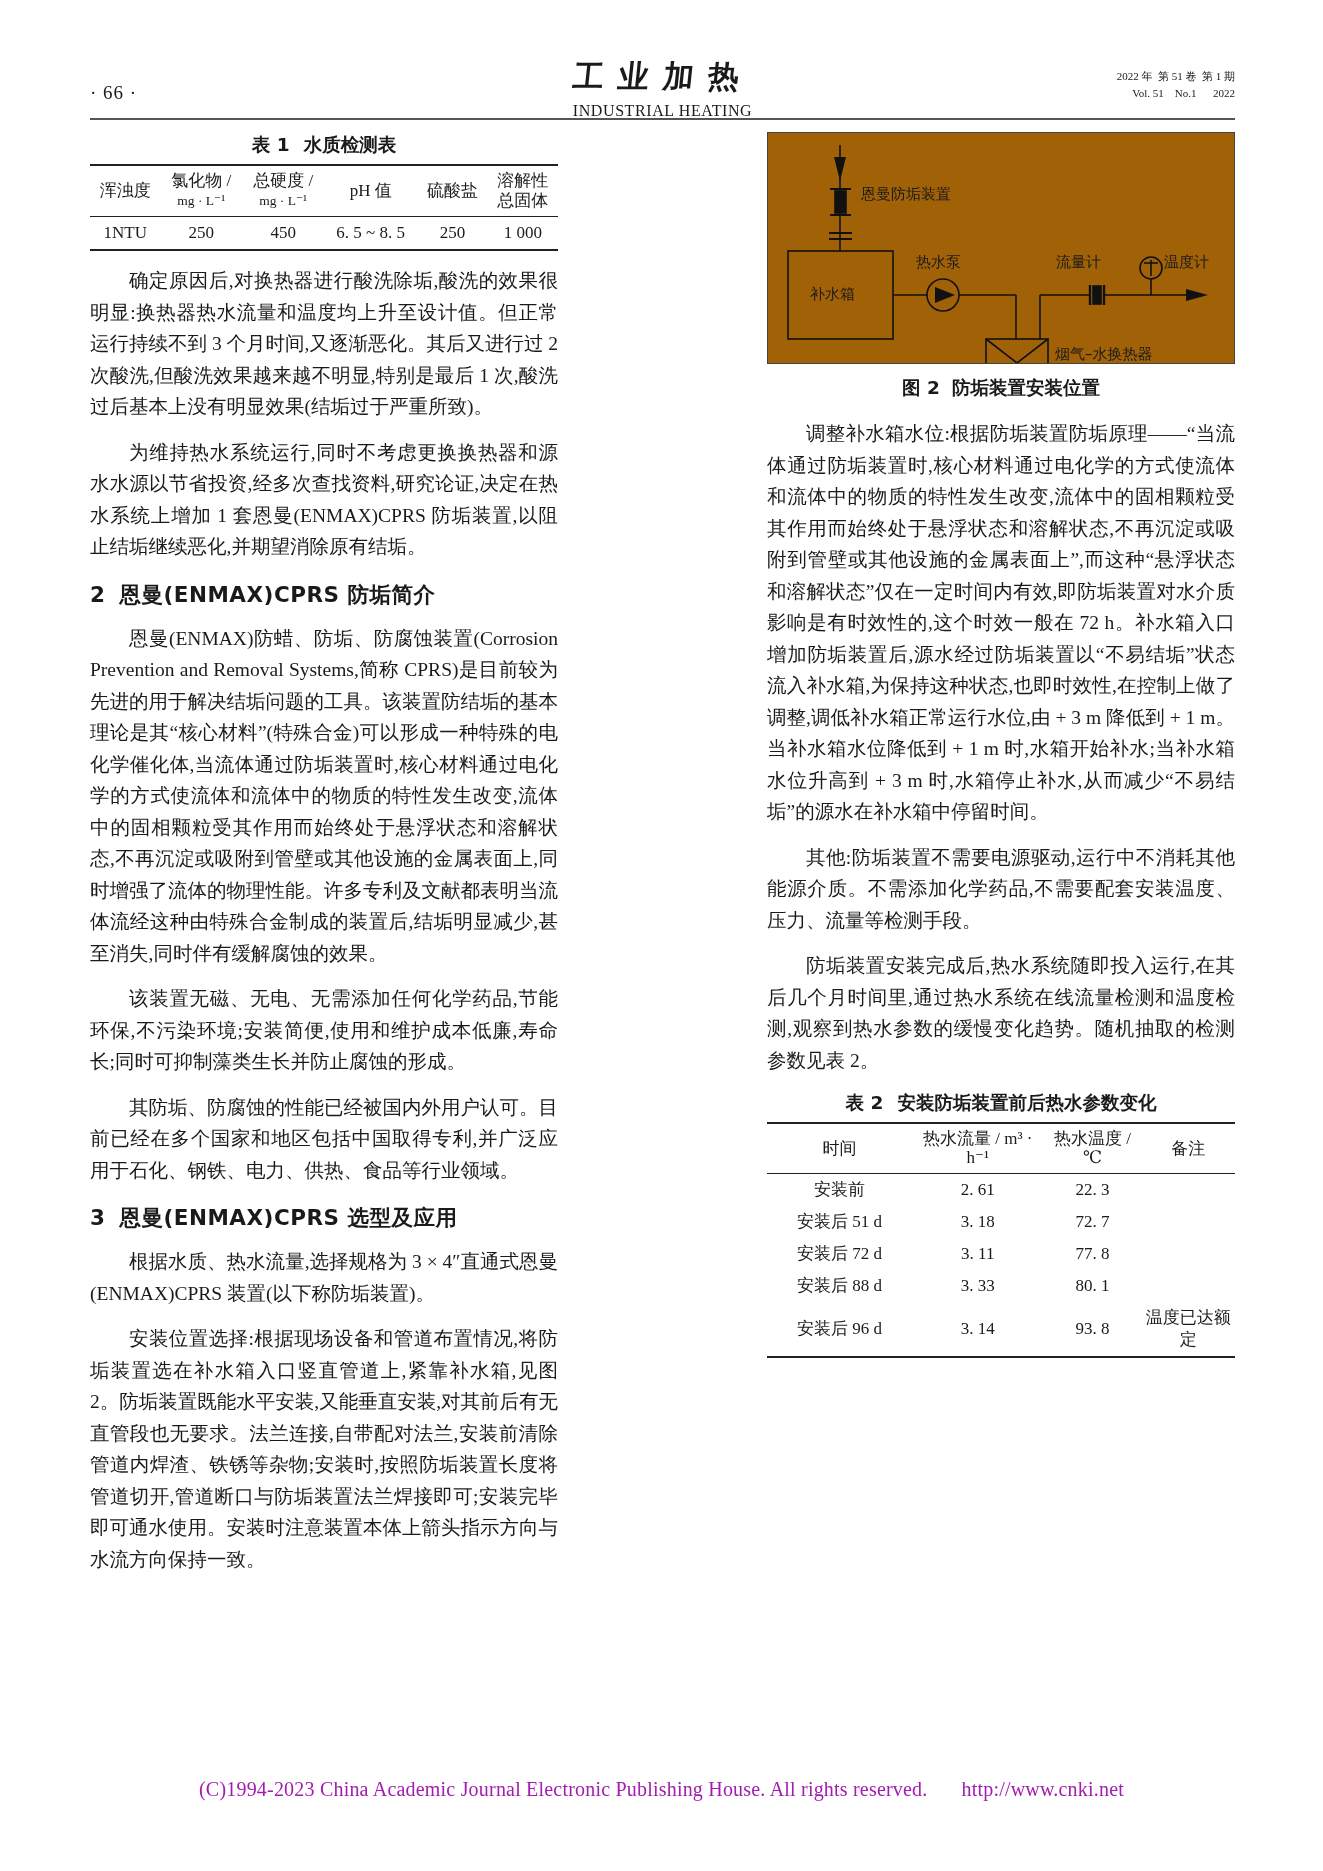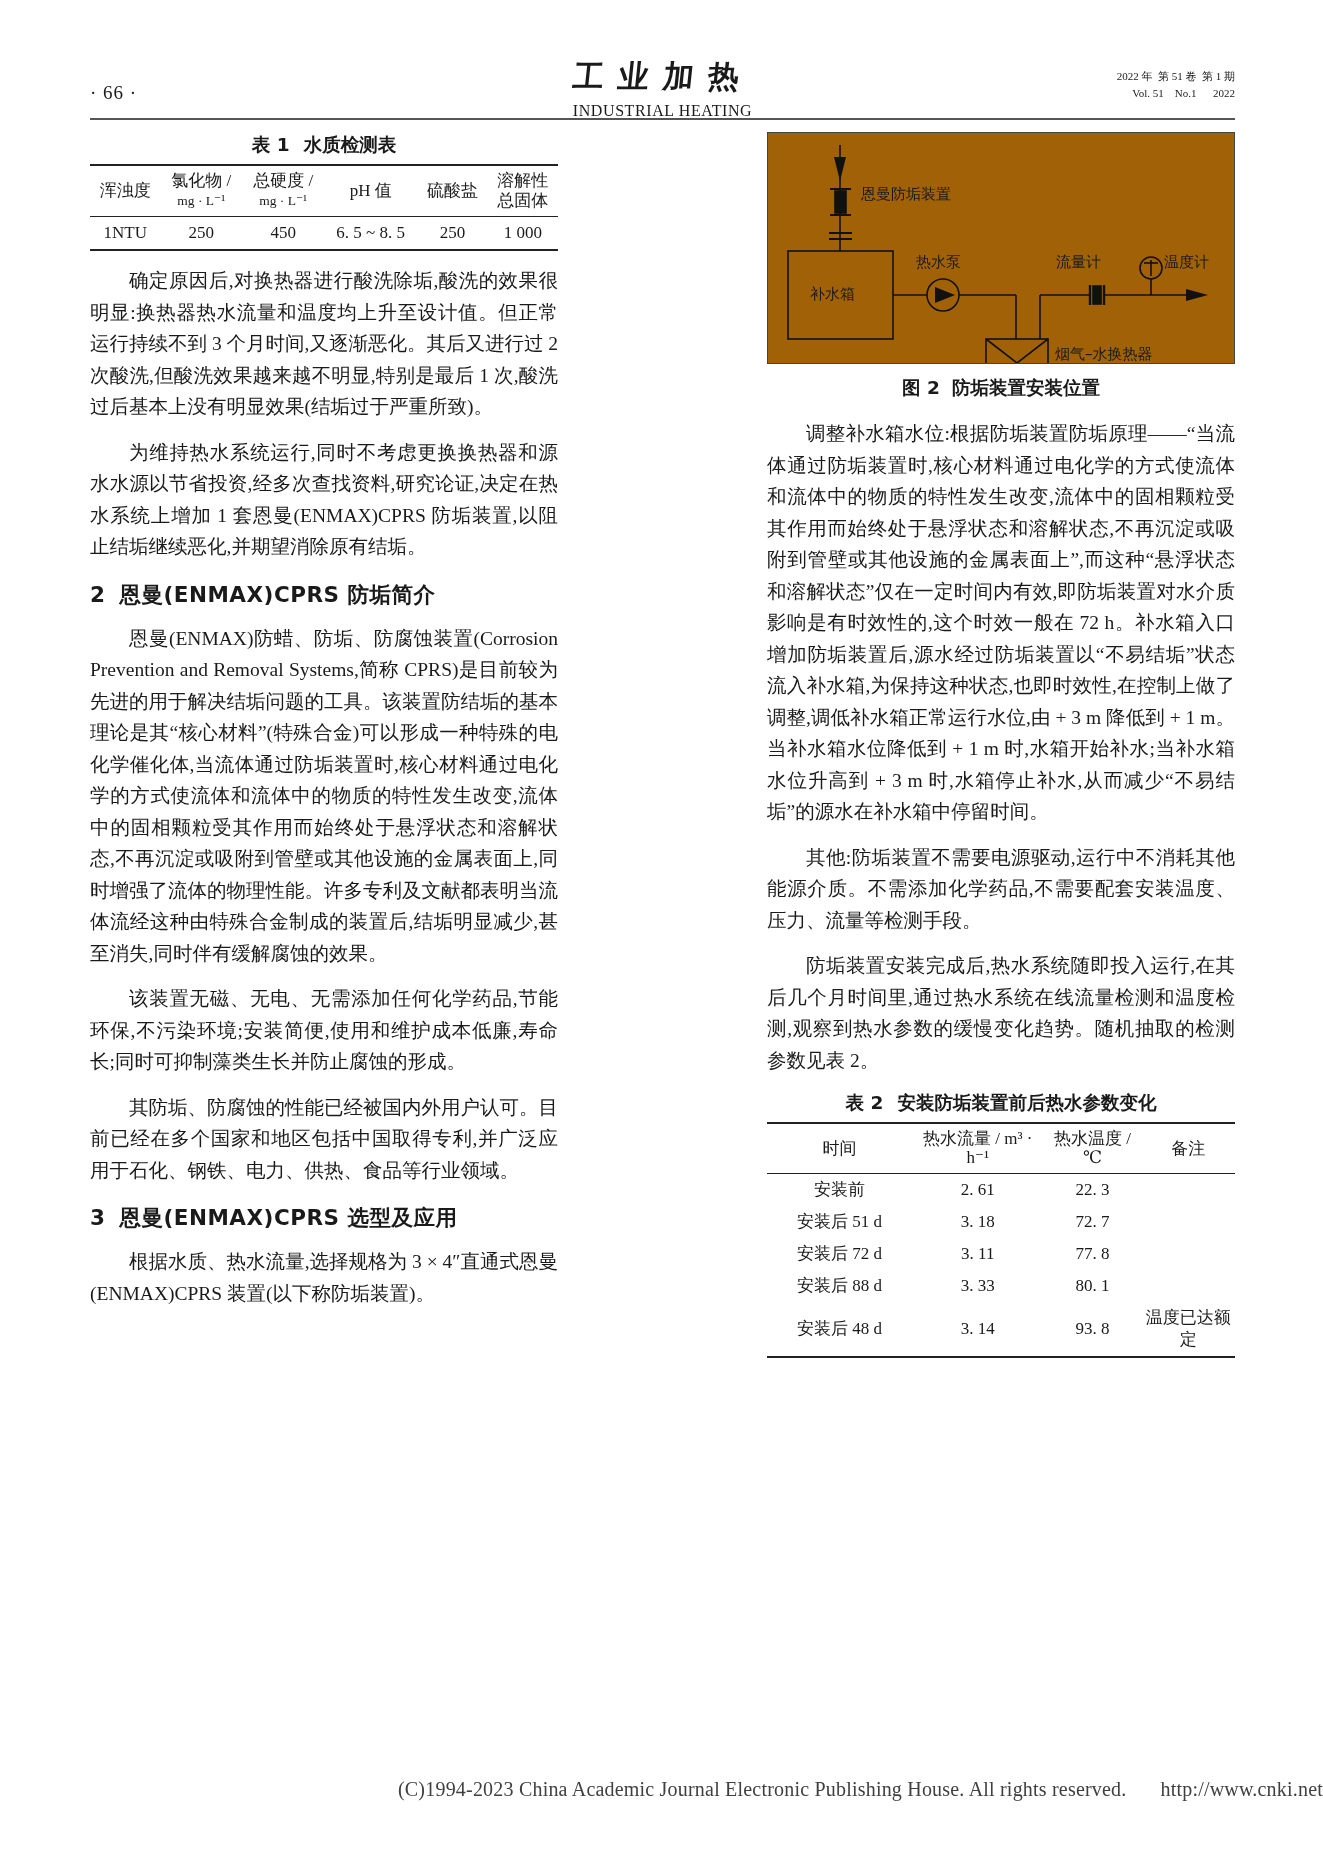--- a/index.html
+++ b/index.html
@@ -76,22 +76,22 @@
     font-family:"DejaVu Sans","Liberation Sans",sans-serif;
   }
   .figcap .sp{display:inline-block;width:12px;}
   .fig-lbl{
     position:absolute;font-size:15px;white-space:nowrap;
     font-family:"DejaVu Sans","Liberation Sans",sans-serif;
   }
 
   
   .footer{
-    position:absolute;left:0;right:0;top:1778px;text-align:right;
-    color:#404040;font-size:20px;letter-spacing:.2px;
+    position:absolute;left:0;right:0;top:1778px;text-align:center;
+    color:#a21caf;font-size:20px;letter-spacing:.2px;
   }
   .footer .url{margin-left:34px;}
 </style>
 </head>
 <body>
 
 <div class="page">
 
   <div class="header">
     <div class="folio">· 66 ·</div>
@@ -159,20 +159,21 @@
 
     <p class="body">恩曼(ENMAX)防蜡、防垢、防腐蚀装置(Corrosion Prevention and Removal Systems,简称 CPRS)是目前较为先进的用于解决结垢问题的工具。该装置防结垢的基本理论是其“核心材料”(特殊合金)可以形成一种特殊的电化学催化体,当流体通过防垢装置时,核心材料通过电化学的方式使流体和流体中的物质的特性发生改变,流体中的固相颗粒受其作用而始终处于悬浮状态和溶解状态,不再沉淀或吸附到管壁或其他设施的金属表面上,同时增强了流体的物理性能。许多专利及文献都表明当流体流经这种由特殊合金制成的装置后,结垢明显减少,甚至消失,同时伴有缓解腐蚀的效果。</p>
     <p class="body">该装置无磁、无电、无需添加任何化学药品,节能环保,不污染环境;安装简便,使用和维护成本低廉,寿命长;同时可抑制藻类生长并防止腐蚀的形成。</p>
     <p class="body">其防垢、防腐蚀的性能已经被国内外用户认可。目前已经在多个国家和地区包括中国取得专利,并广泛应用于石化、钢铁、电力、供热、食品等行业领域。</p>
 
     <h2 class="sec">
       <span class="num">3</span><span>恩曼(ENMAX)CPRS 选型及应用</span>
     </h2>
 
     <p class="body">根据水质、热水流量,选择规格为 3 × 4″直通式恩曼(ENMAX)CPRS 装置(以下称防垢装置)。</p>
+    <p class="body">安装位置选择:根据现场设备和管道布置情况,将防垢装置选在补水箱入口竖直管道上,紧靠补水箱,见图 2。防垢装置既能水平安装,又能垂直安装,对其前后有无直管段也无要求。法兰连接,自带配对法兰,安装前清除管道内焊渣、铁锈等杂物;安装时,按照防垢装置长度将管道切开,管道断口与防垢装置法兰焊接即可;安装完毕即可通水使用。安装时注意装置本体上箭头指示方向与水流方向保持一致。</p>
   </div>
 
   <div class="col col-right">
 
     <div class="figbox">
       <svg width="466" height="230" viewBox="0 0 466 230">
         <g stroke="#111" fill="none" stroke-width="1.6">
 
           <line x1="72" y1="12" x2="72" y2="118"></line>
 
@@ -264,21 +265,21 @@
           <td>77. 8</td>
           <td></td>
         </tr>
         <tr>
           <td>安装后 88 d</td>
           <td>3. 33</td>
           <td>80. 1</td>
           <td></td>
         </tr>
         <tr>
-          <td>安装后 48 d</td>
+          <td>安装后 96 d</td>
           <td>3. 14</td>
           <td>93. 8</td>
           <td>温度已达额定</td>
         </tr>
       </tbody>
     </table>
 
   </div>
 
   <div class="footer">

